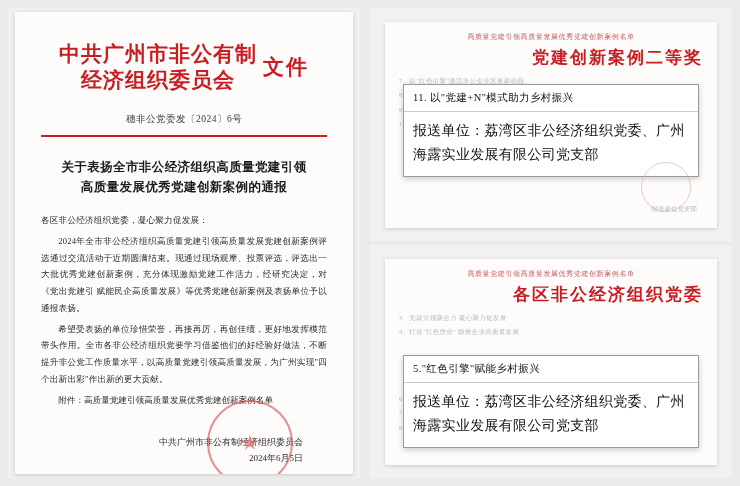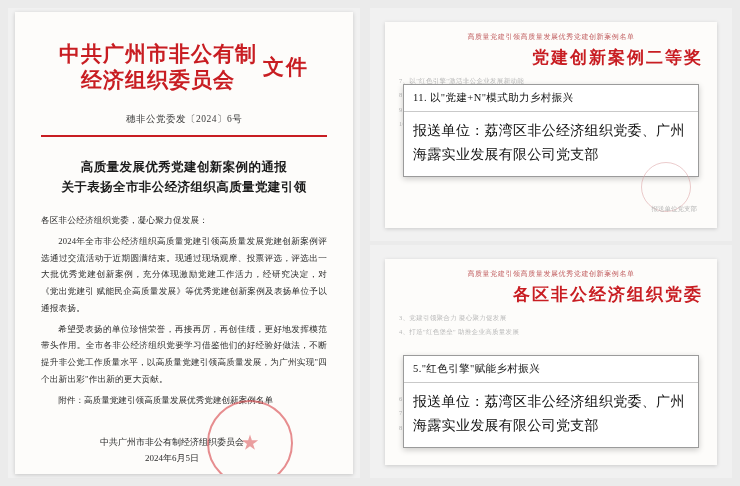--- a/index.html
+++ b/index.html
@@ -101,21 +101,21 @@
   .doc-body p.noindent { text-indent: 0; }
   .doc-attach {
     font-size: 8.6px;
     color: #2c2c2c;
     margin-top: 2px;
     text-indent: 2em;
     line-height: 1.9;
   }
   .doc-sign {
     margin-top: 26px;
-    text-align: center;
+    text-align: right;
     font-size: 9px;
     color: #2c2c2c;
     line-height: 1.8;
     padding-right: 24px;
     position: relative;
   }
   .seal {
     position: absolute;
     right: 34px;
     top: -34px;
@@ -249,22 +249,22 @@
           <div>中共广州市非公有制</div>
           <div>经济组织委员会</div>
         </div>
         <div class="doc-head-wenjian">文件</div>
       </div>
 
       <div class="doc-number">穗非公党委发〔2024〕6号</div>
       <div class="doc-rule"></div>
 
       <div class="doc-title">
+        <div>关于表扬全市非公经济组织高质量党建引领</div>
         <div>高质量发展优秀党建创新案例的通报</div>
-        <div>关于表扬全市非公经济组织高质量党建引领</div>
       </div>
 
       <div class="doc-body">
         <p class="noindent">各区非公经济组织党委，凝心聚力促发展：</p>
         <p>2024年全市非公经济组织高质量党建引领高质量发展党建创新案例评选通过交流活动于近期圆满结束。现通过现场观摩、投票评选，评选出一大批优秀党建创新案例，充分体现激励党建工作活力，经研究决定，对《党出党建引 赋能民企高质量发展》等优秀党建创新案例及表扬单位予以通报表扬。</p>
         <p>希望受表扬的单位珍惜荣誉，再接再厉，再创佳绩，更好地发挥模范带头作用。全市各非公经济组织党要学习借鉴他们的好经验好做法，不断提升非公党工作质量水平，以高质量党建引领高质量发展，为广州实现"四个出新出彩"作出新的更大贡献。</p>
       </div>
 
       <div class="doc-attach">附件：高质量党建引领高质量发展优秀党建创新案例名单</div>
 

